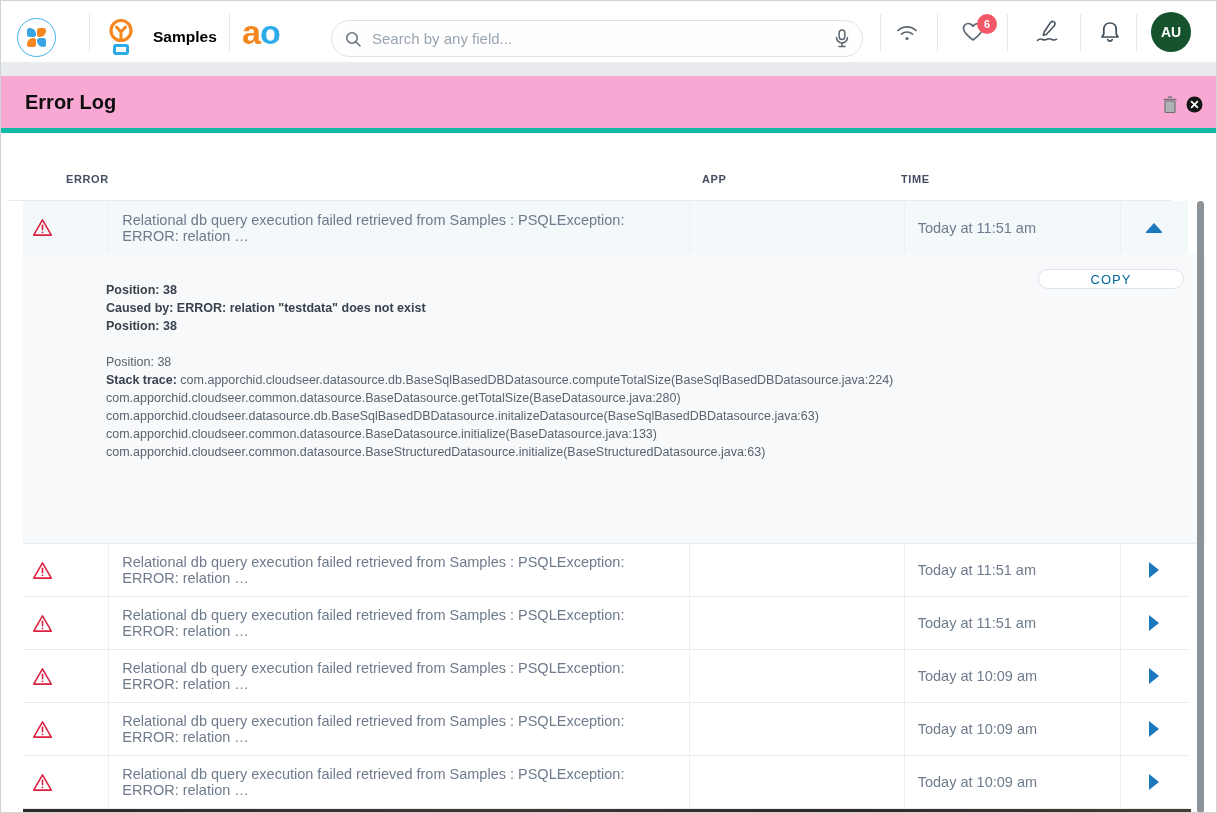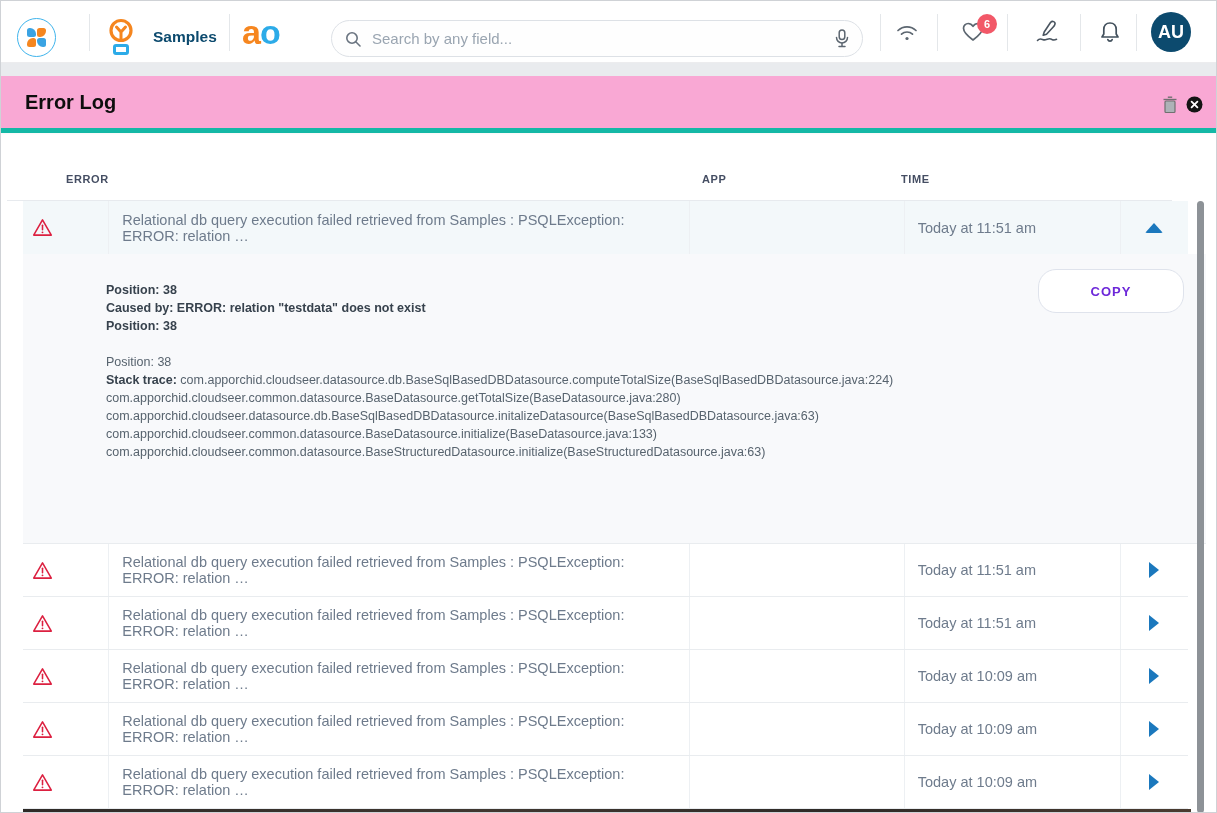--- a/index.html
+++ b/index.html
@@ -15,39 +15,39 @@
   .launcher { position:absolute; left:16px; top:17px; width:39px; height:39px; border-radius:50%;
               border:1.5px solid #3fb4ec; background:#fff; display:flex; align-items:center; justify-content:center; cursor:pointer; }
   .pinwheel { width:19px; height:19px; display:grid; grid-template-columns:9px 9px; grid-template-rows:9px 9px; gap:1px; transform:rotate(0deg); }
   .pinwheel i { display:block; border-radius:2.5px; }
   .pinwheel i:nth-child(1){ background:#3aa3e3; border-top-right-radius:6px;}
   .pinwheel i:nth-child(2){ background:#f5861f; border-bottom-right-radius:6px;}
   .pinwheel i:nth-child(3){ background:#f5861f; border-top-left-radius:6px;}
   .pinwheel i:nth-child(4){ background:#3aa3e3; border-bottom-left-radius:6px;}
 
   .bulb { position:absolute; left:103px; top:16px; }
-  .ws-label { position:absolute; left:152px; top:27px; font-size:15.5px; font-weight:700; color:#0c4a6e; }
+  .ws-label { position:absolute; left:152px; top:27px; font-size:15.5px; font-weight:700; color:#000000; }
   .ao-logo { position:absolute; left:241px; top:13px; font-size:34px; font-weight:800; letter-spacing:-1px; line-height:36px; }
   .ao-a { color:#f6861f; } .ao-o { color:#2cabe8; }
 
   .search { position:absolute; left:330px; top:19px; width:532px; height:37px; background:#fefefe;
             border:1px solid #dde1e6; border-radius:18.5px; display:flex; align-items:center; padding:3px 12px; }
   .search input { flex:1; border:none; outline:none; background:transparent; font-size:15px; color:#3c4652;
                   font-family:"Liberation Sans","DejaVu Sans",sans-serif; margin-left:10px; }
   .search input::placeholder { color:#9aa5b1; }
 
   .tb-icon { position:absolute; top:0; height:62px; display:flex; align-items:center; justify-content:center; cursor:pointer; }
   .wifi-wrap { left:888px; width:36px; }
   .heart-wrap { left:952px; width:40px; }
   .pen-wrap { left:1028px; width:36px; }
   .bell-wrap { left:1092px; width:34px; }
   .badge { position:absolute; top:13px; left:24px; min-width:20px; height:20px; border-radius:10px; background:#f25868;
            color:#fff; font-size:11px; font-weight:700; display:flex; align-items:center; justify-content:center; }
-  .avatar { position:absolute; left:1150px; top:11px; width:40px; height:40px; border-radius:50%; background:#0c4a6e;
-            color:#fff; font-size:18px; font-weight:700; display:flex; align-items:center; justify-content:center; cursor:pointer;text-align:center; }
+  .avatar { position:absolute; left:1150px; top:11px; width:40px; height:40px; border-radius:50%; background:#14532d;
+            color:#fff; font-size:14px; font-weight:700; display:flex; align-items:center; justify-content:center; cursor:pointer;text-align:center; }
 
   .gray-strip { position:absolute; top:62px; left:0; width:100%; height:13px; background:#e9ebee; }
 
   
   .panel-header { position:absolute; top:75px; left:0; width:100%; height:57px; background:#f9a8d4;
                   border-bottom:5px solid #14b8a6; box-shadow:0 1px 2px rgba(0,0,0,0.03); }
   .panel-title { position:absolute; left:24px; top:15px; font-size:20px; font-weight:700; color:#0d0d0d; }
   .ph-icon { position:absolute; top:0; height:57px; display:flex; align-items:center; cursor:pointer; }
   .trash-wrap { left:1161px; } .close-wrap { left:1185px; }
 
@@ -68,22 +68,22 @@
   .tri-up { width:0; height:0; border-left:9px solid transparent; border-right:9px solid transparent; border-bottom:10px solid #1b78bd; border-radius:2px; }
   .tri-right { width:0; height:0; border-top:8px solid transparent; border-bottom:8px solid transparent; border-left:10px solid #1b78bd; }
 
   
   .detail { position:relative; width:1183px; height:290px; background:#f8f9fb; border-bottom:1px solid #e9ecef; }
   .detail-text { position:absolute; left:83px; top:27px; width:860px; font-size:12.5px; line-height:18px; }
   .detail-text .bold-block div { font-weight:700; color:#37424d; }
   .detail-gap { height:18px; }
   .reg-line { color:#57636e; }
   .inl-label { font-weight:700; color:#37424d; }
-  .copy-btn { position:absolute; right:22px; top:15px; width:146px; height:44px; border-radius:18px; background:#fff;
-              border:1px solid #dfe3ec; color:#6d28d9; font-size:13px; font-weight:700; letter-spacing:1px;
+  .copy-btn { position:absolute; right:22px; top:15px; width:146px; height:20px; border-radius:18px; background:#fff;
+              border:1px solid #dfe3ec; color:#0369a1; font-size:13px; font-weight:400; letter-spacing:1px;
               display:flex; align-items:center; justify-content:center; cursor:pointer; }
 
   .scroll-thumb { position:absolute; left:1196px; top:200px; width:7px; height:612px; background:#8d9297; border-radius:3.5px; }
   .bottom-strip { position:absolute; left:22px; top:808px; width:1168px; height:5px;
                   background:linear-gradient(90deg,#2e2a27,#403730 40%,#2e2a27 70%,#4a3b30); }
 
   svg { display:block; }
 </style>
 </head>
 <body>

